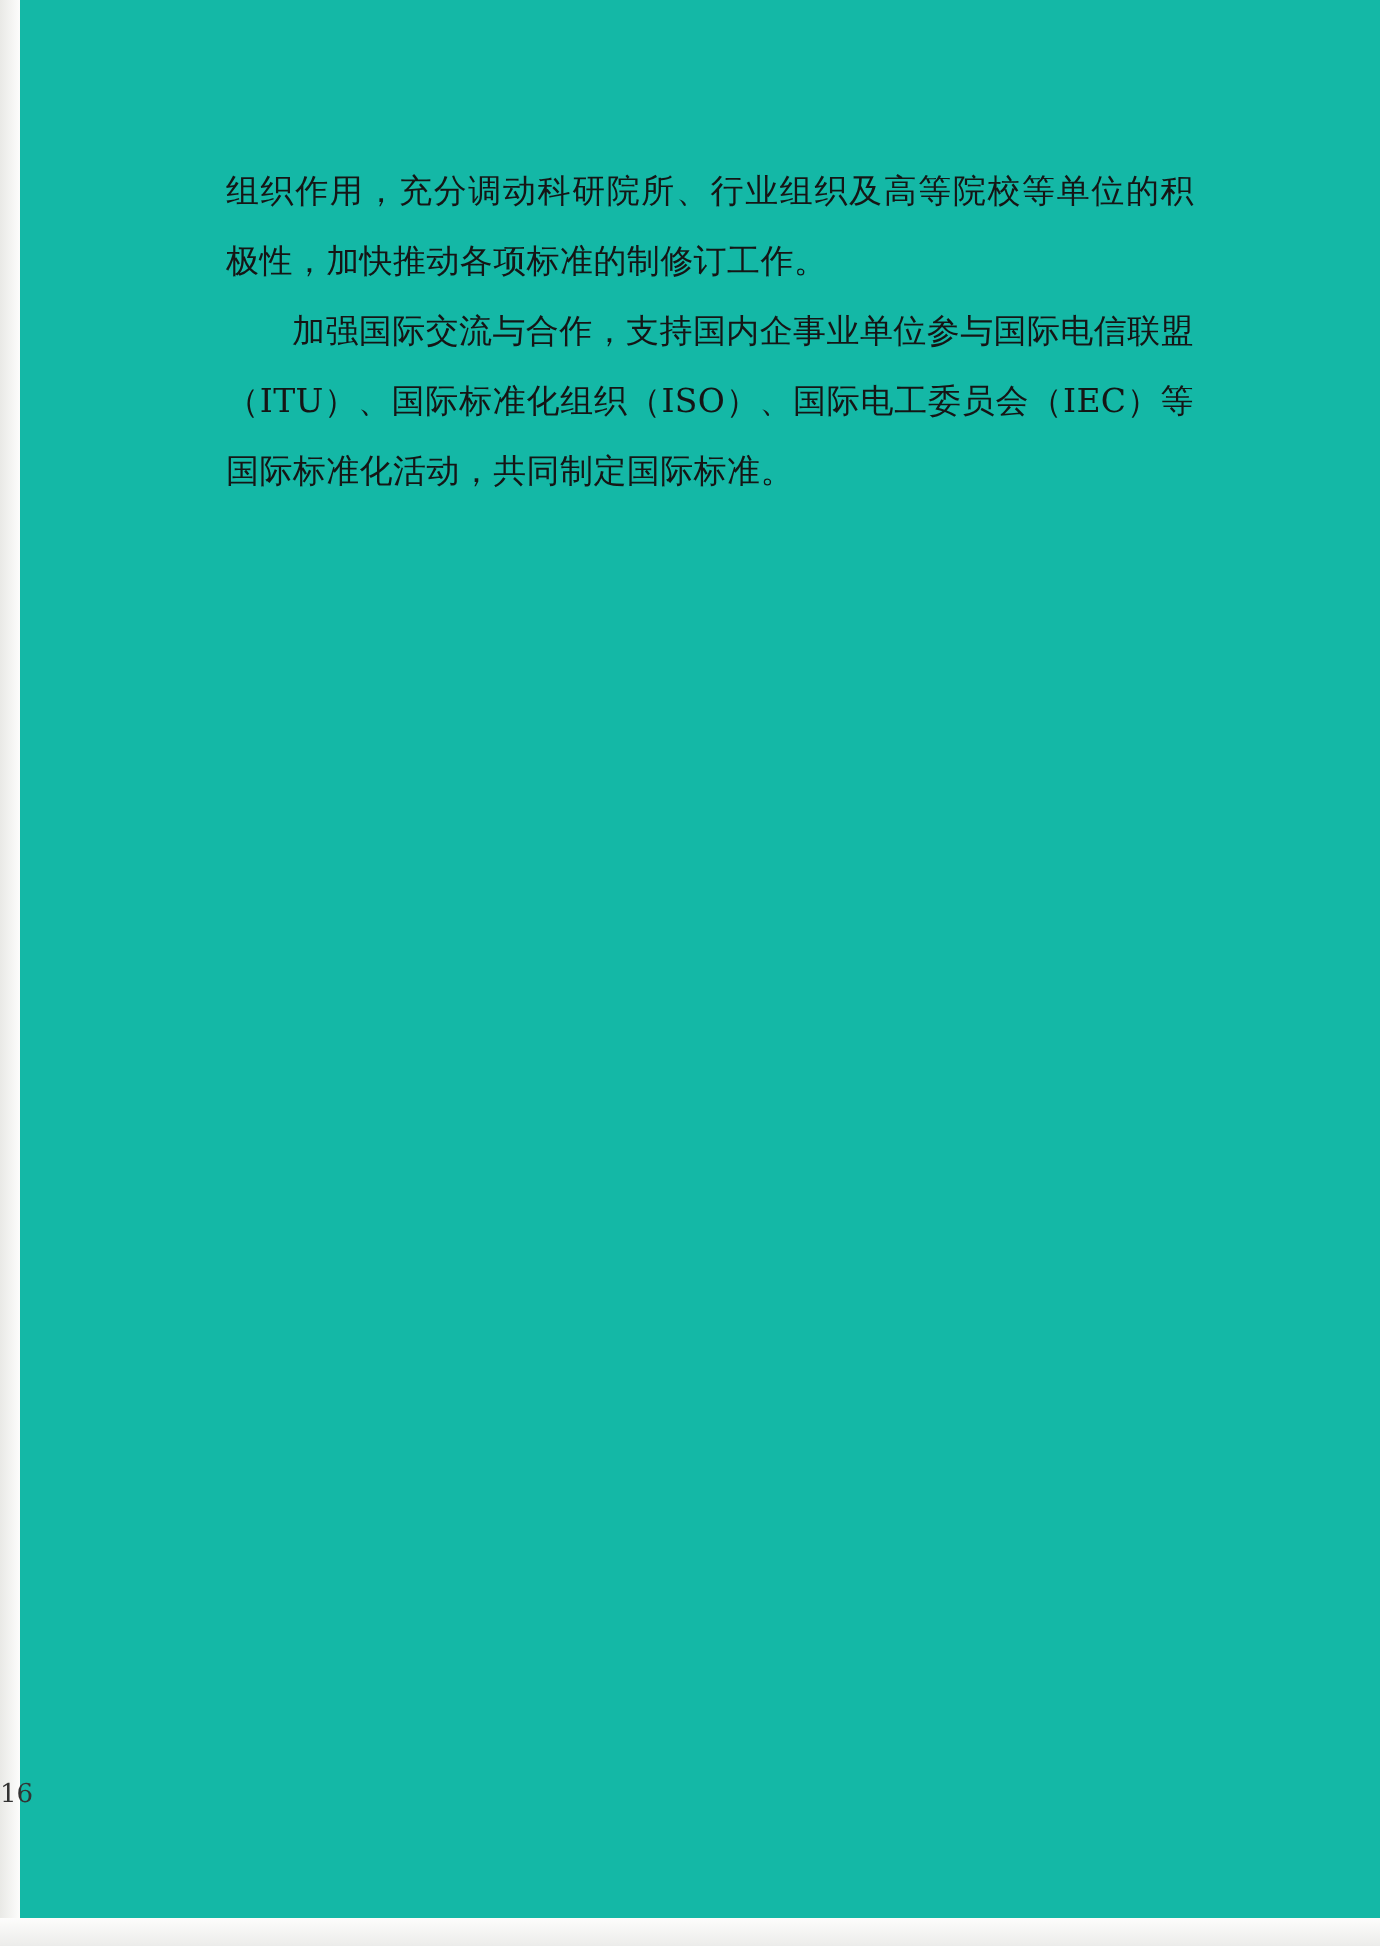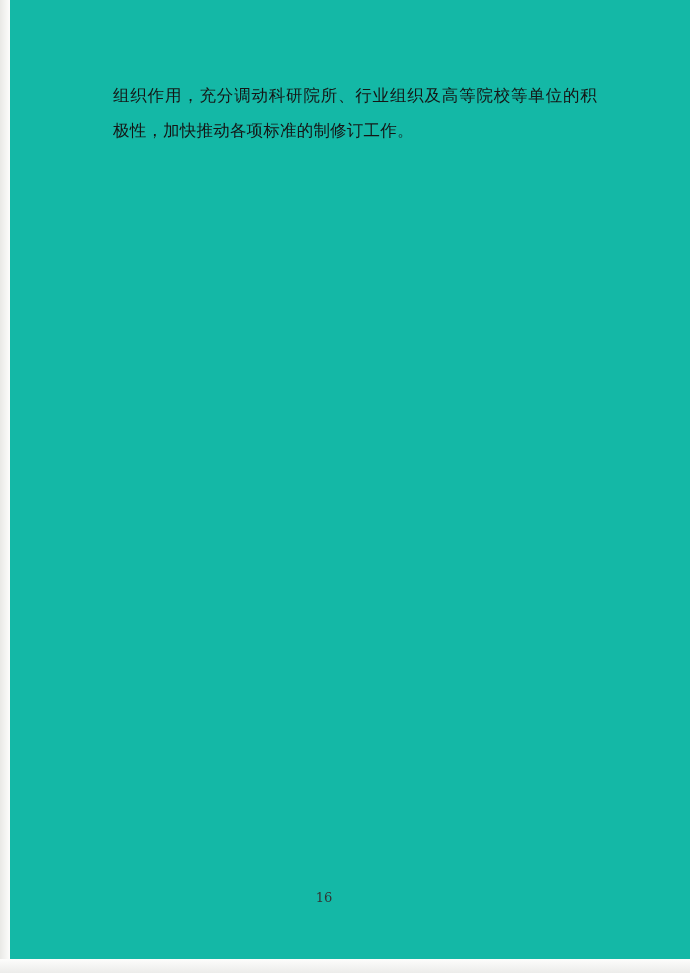--- a/index.html
+++ b/index.html
@@ -53,32 +53,31 @@
     color: #151515;
   }
   p.indent {
     text-indent: 2em;
   }
   .folio {
     position: absolute;
     left: 0;
     top: 890px;
     width: 624px;
-    text-align: center;
     font-size: 13px;
     color: #333;
     font-family: "DejaVu Serif", "Liberation Serif", serif;
-    padding-left: 12px;
   }
 </style>
 </head>
 <body>
 
 <div class="page">
   <div class="page-edge-left"></div>
   <div class="page-edge-bottom"></div>
 
   <div class="content">
     <p class="para">组织作用，充分调动科研院所、行业组织及高等院校等单位的积极性，加快推动各项标准的制修订工作。</p>
+    <p class="para indent">加强国际交流与合作，支持国内企事业单位参与国际电信联盟（ITU）、国际标准化组织（ISO）、国际电工委员会（IEC）等国际标准化活动，共同制定国际标准。</p>
   </div>
 
   <div class="folio">16</div>
 </div>
 
 </body></html>

